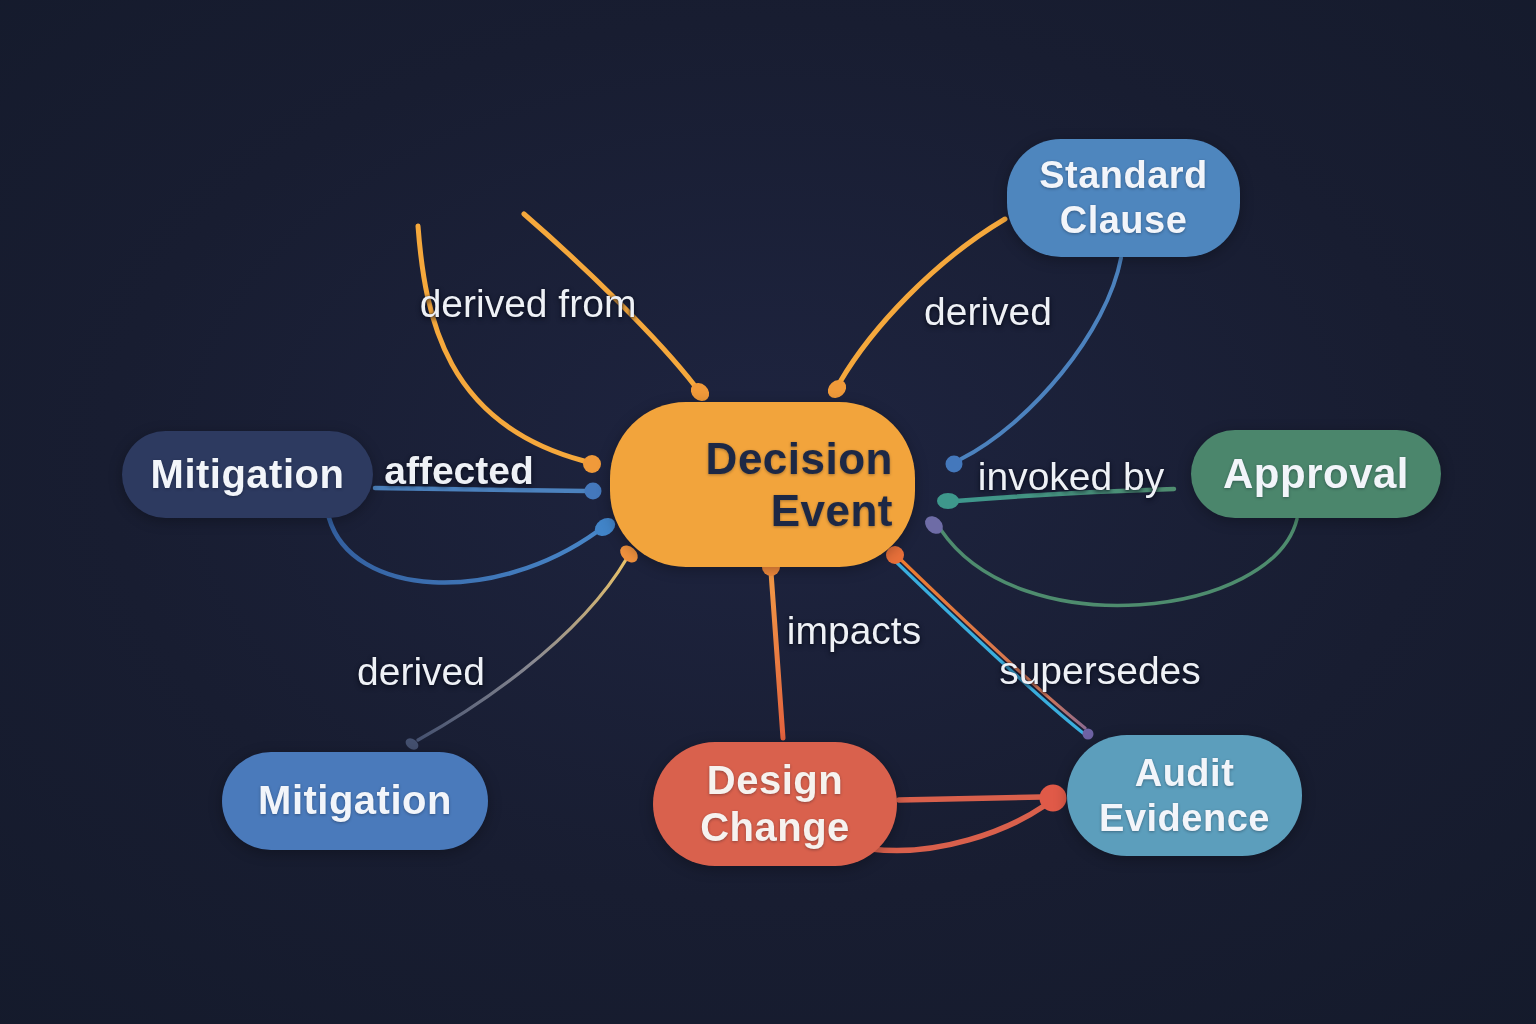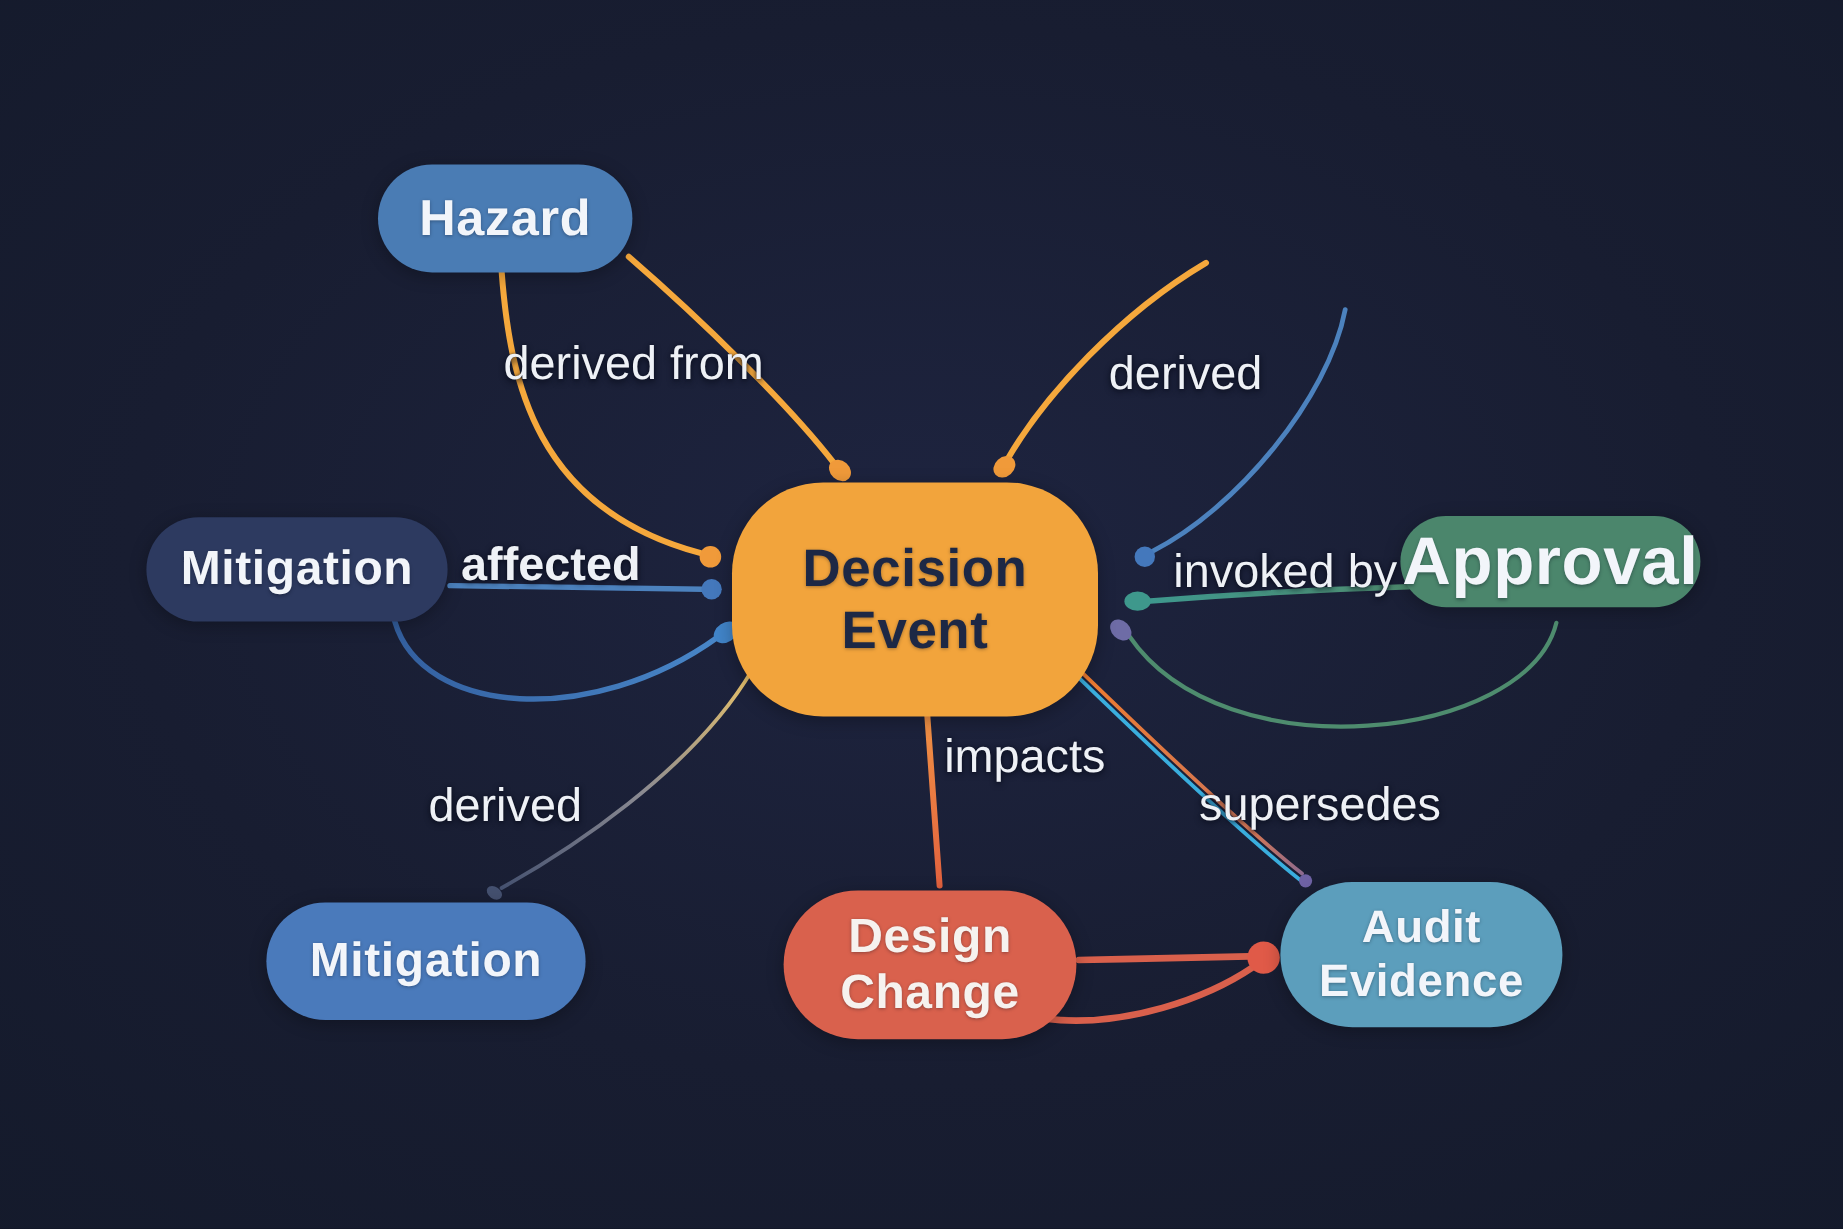--- a/index.html
+++ b/index.html
@@ -17,22 +17,22 @@
     text-shadow:0 1px 3px rgba(10,15,30,.35);
   }
   .edge-label{
     position:absolute;transform:translate(-50%,-50%);
     font-size:39px;font-weight:400;color:#eef1f6;white-space:nowrap;
     text-shadow:0 2px 5px rgba(8,12,26,.85), 0 0 2px rgba(8,12,26,.6);
   }
   .n-hazard{left:315px;top:137px;width:212px;height:90px;border-radius:45px;font-size:42px;}
   .n-standard{left:1007px;top:139px;width:233px;height:118px;border-radius:54px;font-size:38px;padding:0 14px;box-sizing:border-box;}
   .n-mitleft{left:122px;top:431px;width:251px;height:87px;border-radius:44px;font-size:40px;}
-  .n-approval{left:1167px;top:430px;width:250px;height:76px;border-radius:44px;font-size:56px;}
-  .n-decision{left:610px;top:402px;width:305px;height:195px;border-radius:76px;font-size:44px;font-weight:800;padding:0 22px;box-sizing:border-box;}
+  .n-approval{left:1191px;top:430px;width:250px;height:88px;border-radius:44px;font-size:42px;}
+  .n-decision{left:610px;top:402px;width:305px;height:165px;border-radius:76px;font-size:44px;font-weight:800;padding:0 22px;box-sizing:border-box;text-align:right;}
   .n-mitbottom{left:222px;top:752px;width:266px;height:98px;border-radius:49px;font-size:40px;}
   .n-design{left:653px;top:742px;width:244px;height:124px;border-radius:62px;font-size:40px;padding:0 18px;box-sizing:border-box;}
   .n-audit{left:1067px;top:735px;width:235px;height:121px;border-radius:60px;font-size:38px;padding:0 16px;box-sizing:border-box;}
 </style>
 </head>
 <body>
 
 <div class="stage">
 
   <svg class="edges" viewBox="0 0 1536 1024" xmlns="http://www.w3.org/2000/svg">
@@ -85,22 +85,22 @@
     <ellipse cx="948" cy="501" rx="11" ry="8" fill="#3e988c"></ellipse>
     <ellipse cx="934" cy="525" rx="10" ry="7.5" fill="#6e6ca6" transform="rotate(44 934 525)"></ellipse>
     <ellipse cx="629" cy="554" rx="10" ry="7" fill="#f0923e" transform="rotate(42 629 554)"></ellipse>
     <circle cx="771" cy="567" r="9" fill="#f08a3c"></circle>
     <circle cx="895" cy="555" r="9" fill="#e8703a"></circle>
     <ellipse cx="412" cy="744" rx="7" ry="5" fill="#44506f" transform="rotate(35 412 744)"></ellipse>
     <circle cx="1053" cy="798" r="13.5" fill="#e05a48"></circle>
     <circle cx="1088" cy="734" r="5.5" fill="#6e62a4"></circle>
   </svg>
 
-  <div class="node n-hazard" style="background: rgb(74, 124, 180); color: rgb(242, 245, 250);">
-    <span>Hazard</span>
+  <div class="node n-standard" style="background: rgb(78, 134, 190); color: rgb(242, 245, 250);">
+    <span>Standard Clause</span>
   </div>
   <div class="node n-mitleft" style="background: rgb(45, 58, 96); color: rgb(242, 245, 250);">
     <span>Mitigation</span>
   </div>
   <div class="node n-approval" style="background: rgb(75, 134, 108); color: rgb(242, 245, 250);">
     <span>Approval</span>
   </div>
   <div class="node n-decision" style="background: rgb(242, 164, 60); color: rgb(29, 40, 69);">
     <span>Decision Event</span>
   </div>

